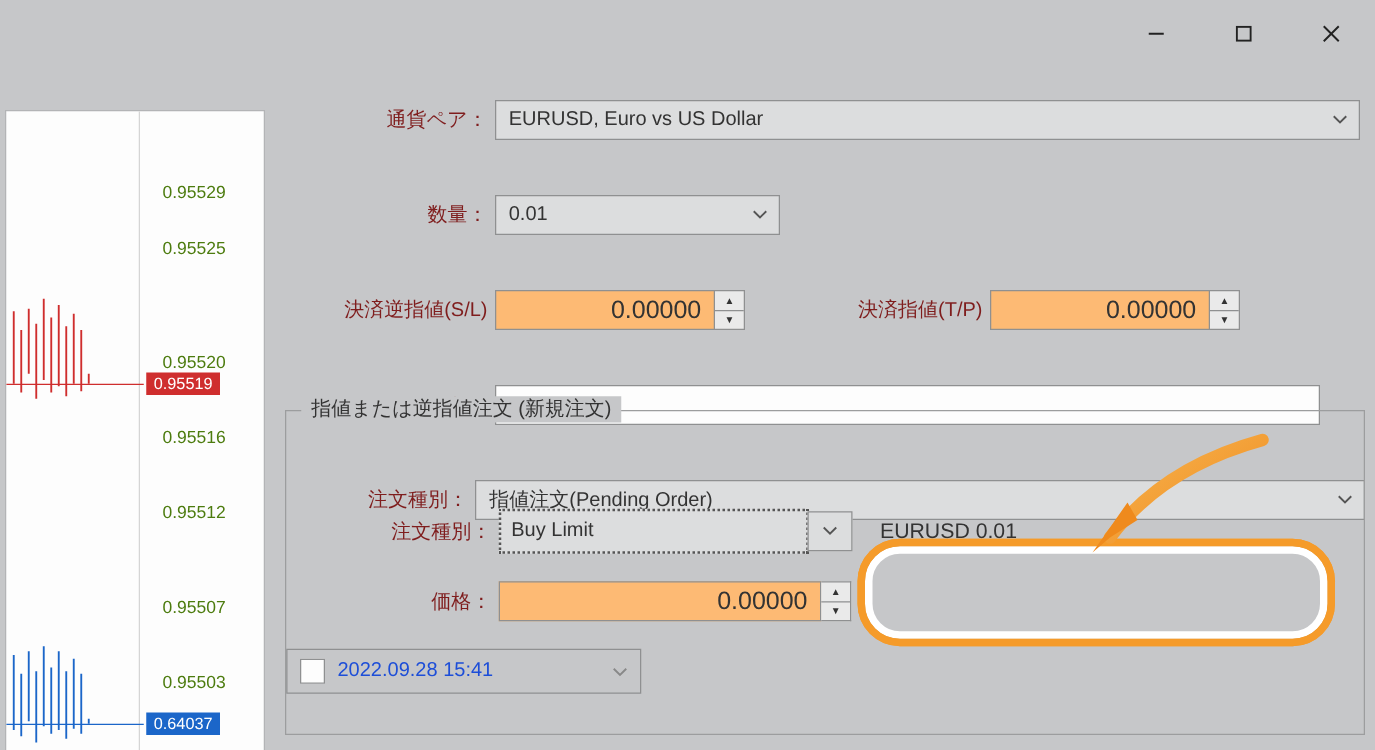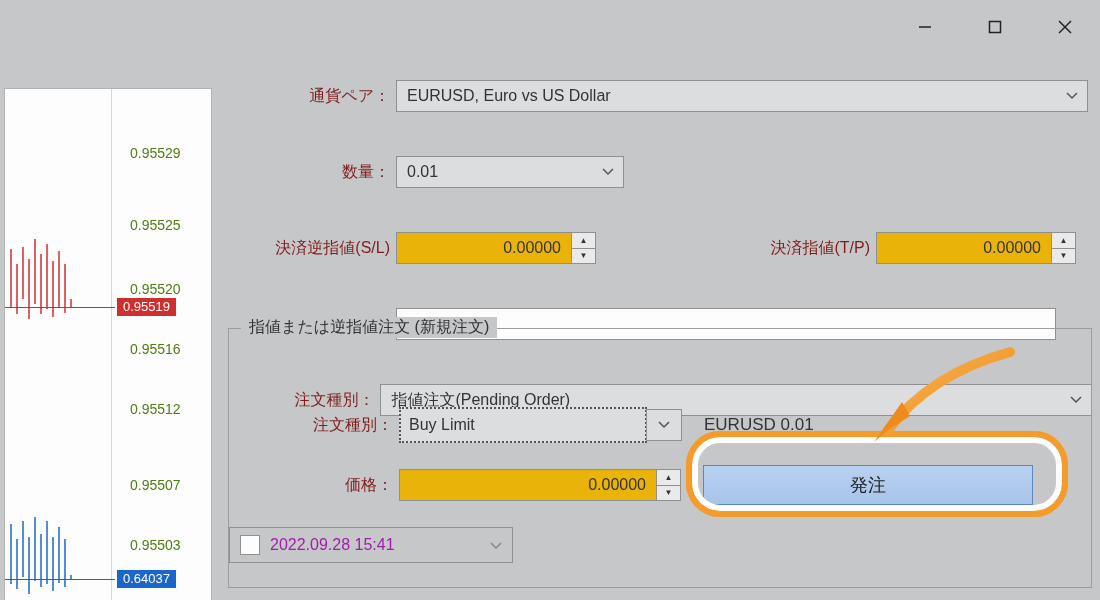--- a/index.html
+++ b/index.html
@@ -125,26 +125,26 @@
     right: 8px;
     width: 14px; height: 14px;
     display: flex;
     align-items: center;
     justify-content: center;
   }
   .spinner-wrap {
     display: flex;
   }
   .num-field {
-    background: #eab308;
+    background: #fdba74;
     border: 1px solid #8f9091;
     height: 32px;
     padding: 0 10px;
     text-align: right;
-    font-size: 16px;
+    font-size: 20px;
   }
   .spinner {
     width: 24px;
     height: 32px;
     border: 1px solid #8f9091;
     border-left: none;
     background: #eaeaea;
     display: flex;
     flex-direction: column;
   }
@@ -255,21 +255,21 @@
       </svg>
   </div>
 </div>
 
 <div class="content">
 
   <div class="chart-panel">
     <div class="chart-inner">
       <div class="axis-line"></div>
       <span class="ylabel" style="top:56px">0.95529</span>
-      <span class="ylabel" style="top:128px">0.95525</span>
+      <span class="ylabel" style="top:101px">0.95525</span>
       <span class="ylabel" style="top:192px">0.95520</span>
       <span class="ylabel" style="top:252px">0.95516</span>
       <span class="ylabel" style="top:312px">0.95512</span>
       <span class="ylabel" style="top:388px">0.95507</span>
       <span class="ylabel" style="top:448px">0.95503</span>
 
       <div class="hline" style="top:218px;background:#cf2e2e"></div>
       <div class="price-tag red" style="top:209px">0.95519</div>
       <div class="hline" style="top:490px;background:#1b66c9"></div>
       <div class="price-tag blue" style="top:481px">0.64037</div>
@@ -333,21 +333,21 @@
 
     <div class="row">
       <div class="lbl">決済逆指値(S/L)</div>
       <div class="spinner-wrap">
         <div class="num-field" style="width:176px;line-height:30px">0.00000</div>
         <div class="spinner">
             <div>▲</div>
             <div>▼</div>
           </div>
       </div>
-      <div class="lbl" style="width:280px">決済指値(T/P)</div>
+      <div class="lbl" style="width:196px">決済指値(T/P)</div>
       <div class="spinner-wrap">
         <div class="num-field" style="width:176px;line-height:30px">0.00000</div>
         <div class="spinner">
             <div>▲</div>
             <div>▼</div>
           </div>
       </div>
     </div>
 
     <div class="row">
@@ -386,27 +386,26 @@
       <div class="row" style="margin-top:22px">
         <div class="lbl">価格：</div>
         <div class="spinner-wrap">
           <div class="num-field" style="width:258px;line-height:30px">0.00000</div>
           <div class="spinner">
               <div>▲</div>
               <div>▼</div>
             </div>
         </div>
         <div style="width:22px"></div>
-        <div class="place-button">発注</div>
       </div>
 
       <div class="row" style="margin-top:22px">
         <div style="display:flex;align-items:center;background:transparent;border:1px solid #8f9091;height:36px;padding:0 10px;width:284px">
           <div class="checkbox"></div>
-          <span style="color:#a21caf;font-size:16px">2022.09.28 15:41</span>
+          <span style="color:#1d4ed8;font-size:16px">2022.09.28 15:41</span>
           <span style="margin-left:auto">
             <svg width="12" height="8">
                 <polyline points="1,1 6,6 11,1" fill="none" stroke="#888" stroke-width="1.5"></polyline>
               </svg>
           </span>
         </div>
       </div>
     </div>
 
   </div>

